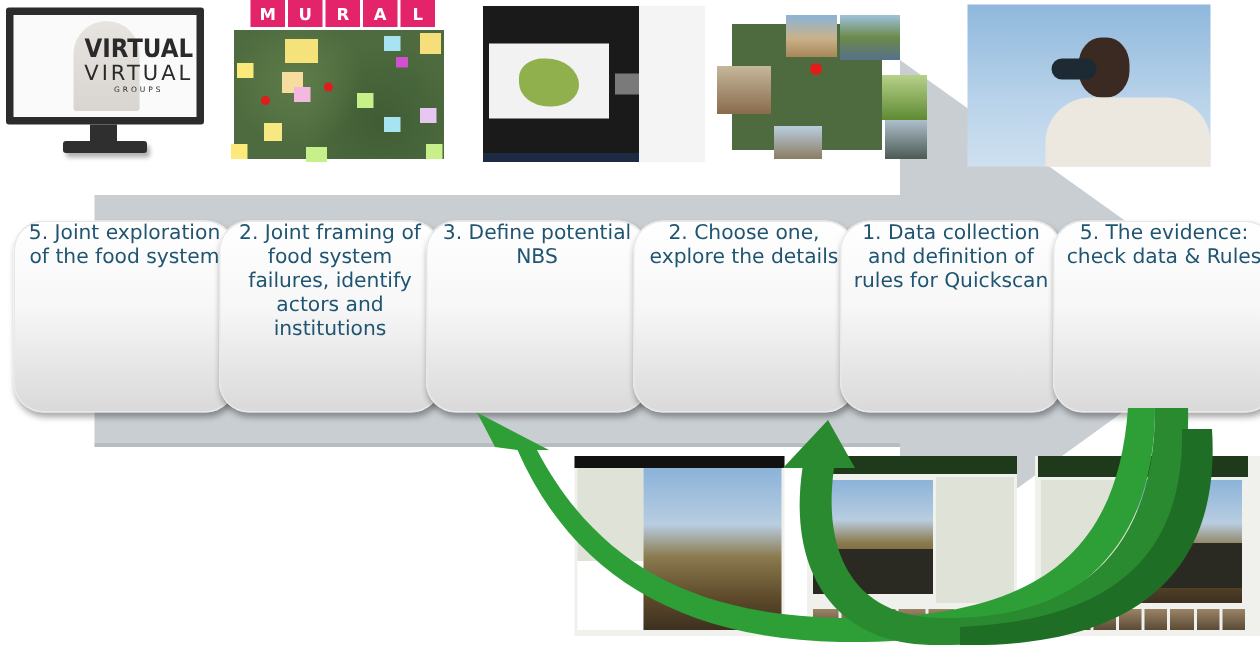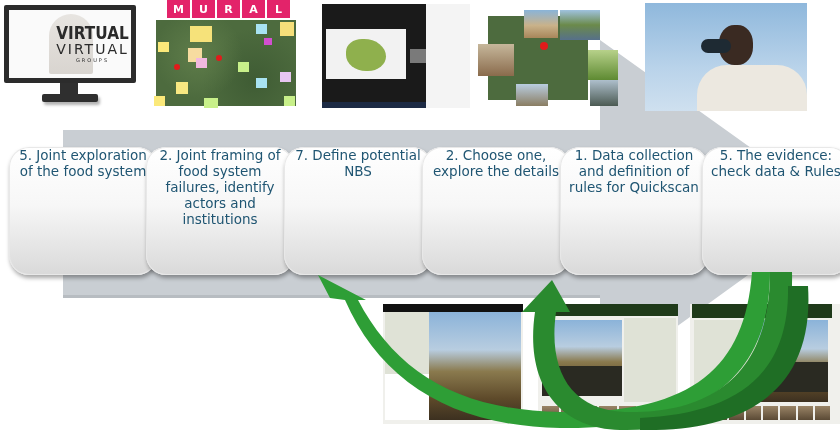--- a/index.html
+++ b/index.html
@@ -162,21 +162,21 @@
     </div>
 </div>
 
 <div class="step" style="left:9px">
     <span>5. Joint exploration of the food system</span>
   </div>
 <div class="step" style="left:146px">
     <span>2. Joint framing of food system failures, identify actors and institutions</span>
   </div>
 <div class="step" style="left:284px">
-    <span>7. Define potential NBS</span>
+    <span>3. Define potential NBS</span>
   </div>
 <div class="step" style="left:422px">
     <span>2. Choose one, explore the details</span>
   </div>
 <div class="step" style="left:560px">
     <span>1. Data collection and definition of rules for Quickscan</span>
   </div>
 <div class="step" style="left:702px">
     <span>5. The evidence: check data &amp; Rules</span>
   </div>

